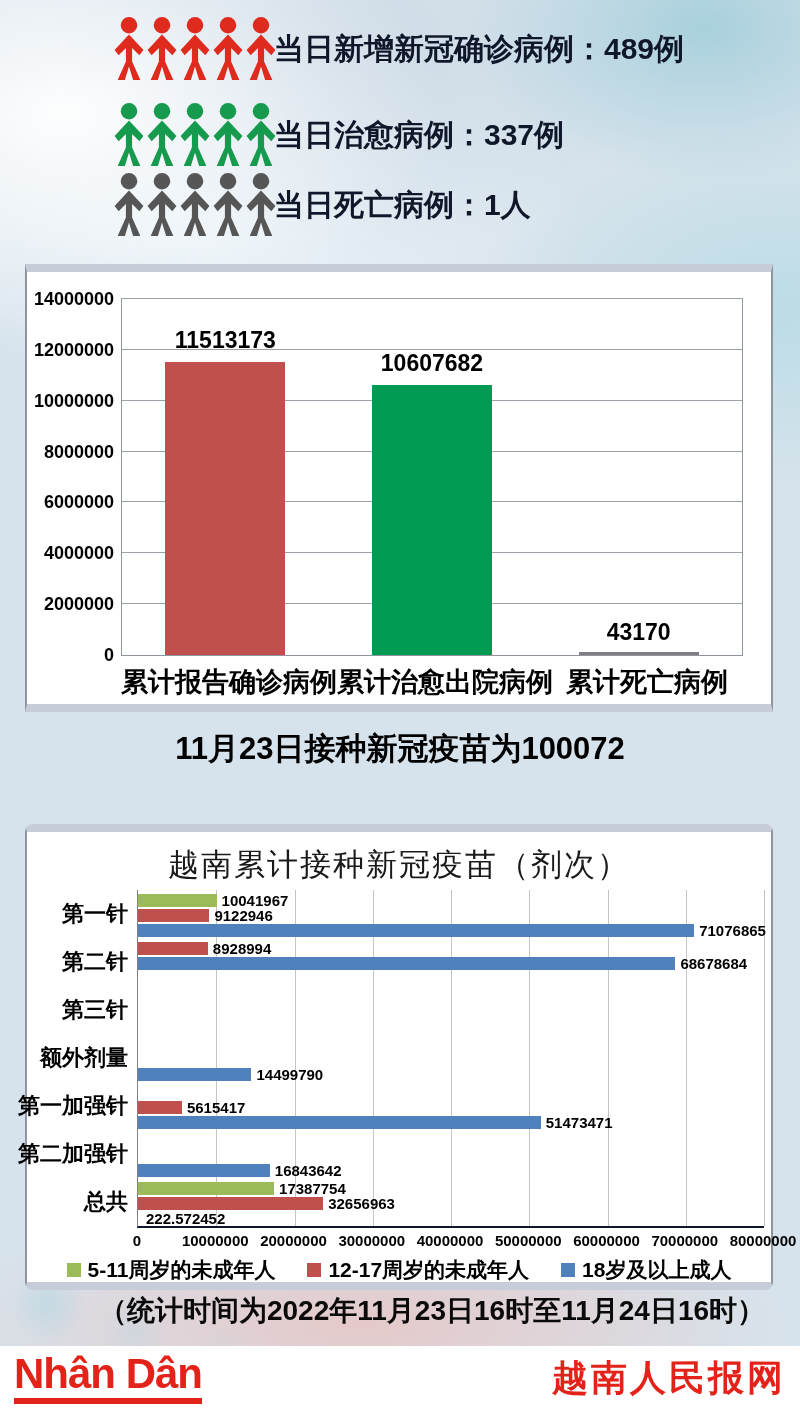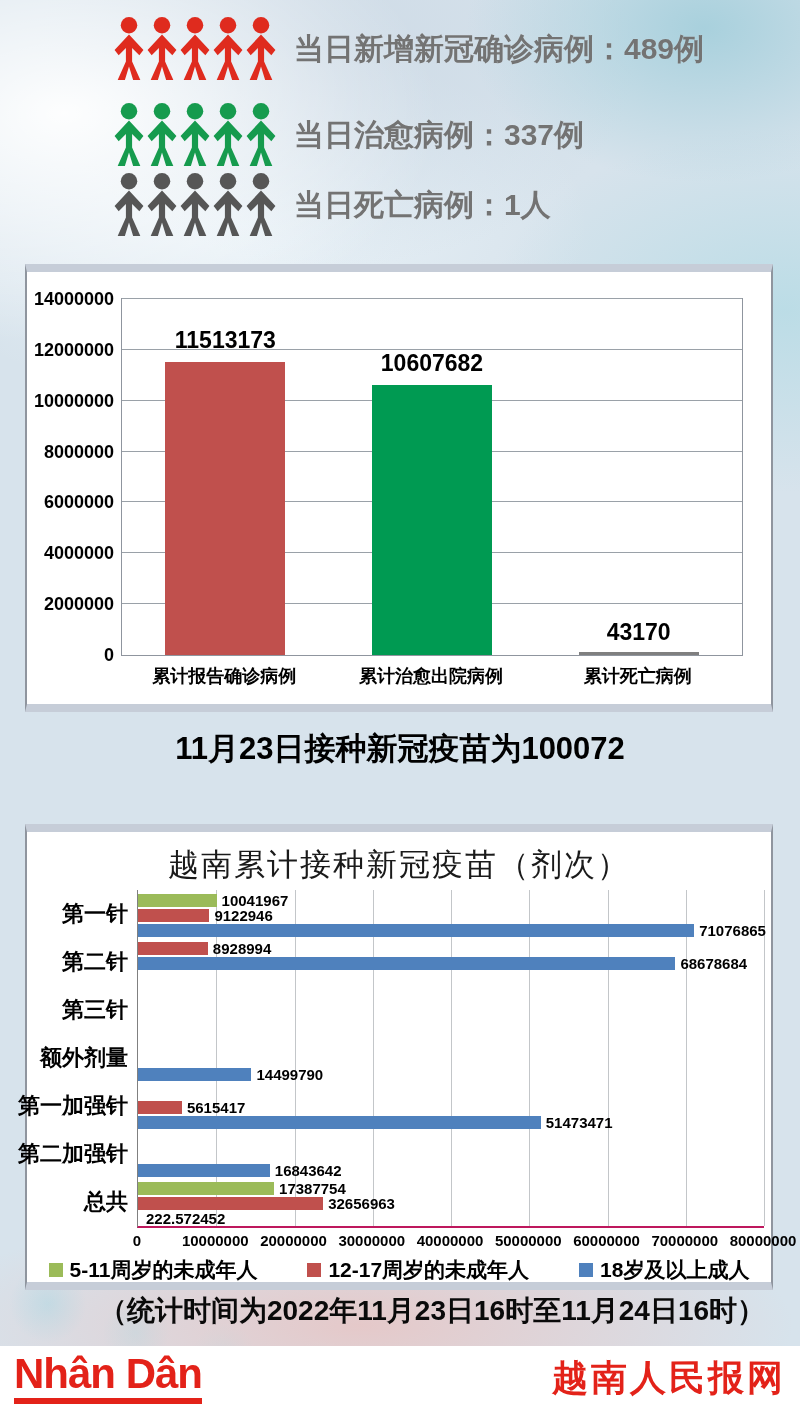--- a/index.html
+++ b/index.html
@@ -18,57 +18,57 @@
       radial-gradient(circle 48px at 17% 94.5%, rgba(193,228,238,.9), transparent 70%),
       radial-gradient(circle 44px at 28% 96%, rgba(200,231,240,.85), transparent 70%),
       radial-gradient(circle 40px at 40% 97%, rgba(205,233,241,.8), transparent 70%);
   }
   
   .stat-row{position:absolute;left:110px;display:flex;align-items:center;}
   .stat-row.r0{top:16px;} .stat-row.r1{top:102px;} .stat-row.r2{top:172px;}
   .icon-group{display:flex;align-items:flex-end;width:164px;flex:0 0 164px;}
   .icon-group svg{width:38px;height:66px;margin-left:-5px;flex:0 0 auto;}
   .icon-group svg:first-child{margin-left:0;}
-  .stat-text{font-size:30px;font-weight:bold;color:#737373;margin-left:20px;white-space:nowrap;
+  .stat-text{font-size:30px;font-weight:bold;color:#0f172a;white-space:nowrap;
              text-shadow:0 0 1px rgba(255,255,255,.4);text-align:right;}
   
   .panel{position:absolute;left:25px;width:748px;background:#fff;box-sizing:border-box;
          border-left:2px solid #8f959e;border-right:2px solid #8f959e;
          border-top:8px solid #c6cdd8;border-bottom:8px solid #c6cdd8;}
   #chart1-panel{top:264px;height:448px;}
-  #chart2-panel{top:824px;height:466px;}
+  #chart2-panel{top:824px;height:466px;border-radius:8px;}
   
   .c1-plot{position:absolute;left:94px;top:26px;width:620px;height:356px;
            border:1px solid #8f959e;background:#fff;}
   .c1-grid{position:absolute;left:0;width:100%;height:1px;background:#9aa1a8;}
   .c1-ylab{position:absolute;right:calc(100% + 8px);transform:translateY(50%);
            font-size:18px;font-weight:bold;color:#000;white-space:nowrap;}
   .c1-bar{position:absolute;bottom:0;width:120px;transform:translateX(-50%);}
   .c1-val{position:absolute;transform:translateX(-50%);font-size:23px;font-weight:bold;
           color:#000;white-space:nowrap;}
   .c1-cats{position:absolute;left:94px;top:392px;width:620px;display:flex;}
-  .c1-cat{flex:1;text-align:center;font-size:18px;font-weight:bold;color:#000;white-space:nowrap;}
+  .c1-cat{flex:1;text-align:center;font-size:27px;font-weight:bold;color:#000;white-space:nowrap;}
   
   .c2-title{position:absolute;top:12px;left:0;right:0;text-align:center;font-size:31px;
             font-weight:normal;color:#1a1a1a;letter-spacing:2px;
             font-family:"Liberation Serif","DejaVu Serif",serif;}
   .c2-plot{position:absolute;left:110px;top:58px;width:626px;height:336px;
-           border-left:1px solid #808080;border-bottom:2px solid #be185d;background:#fff;}
+           border-left:1px solid #808080;border-bottom:2px solid #0f172a;background:#fff;}
   .c2-grid{position:absolute;top:0;bottom:0;width:1px;background:#c3c6c9;}
   .c2-row{position:relative;height:48px;box-sizing:border-box;padding-top:3px;}
   .c2-rowlab{position:absolute;right:calc(100% + 10px);top:50%;transform:translateY(-50%);
              font-size:22px;font-weight:bold;color:#000;white-space:nowrap;}
   .c2-slot{height:14px;margin-bottom:1px;display:flex;align-items:center;position:relative;}
   .c2-bar{height:13px;flex:0 0 auto;}
   .c2-blab{font-size:15px;font-weight:bold;color:#000;margin-left:5px;white-space:nowrap;}
   .c2-note{font-size:15px;font-weight:bold;color:#000;margin-left:8px;white-space:nowrap;}
   .c2-xaxis{position:absolute;left:110px;top:400px;width:626px;height:20px;}
   .c2-xlab{position:absolute;transform:translateX(-50%);font-size:15px;font-weight:bold;color:#000;}
   .c2-legend{position:absolute;left:0;right:0;top:424px;display:flex;justify-content:center;
-             gap:50px;align-items:center;}
+             gap:32px;align-items:center;}
   .c2-legend-item{display:flex;align-items:center;}
   .c2-swatch{width:14px;height:14px;margin-right:7px;flex:0 0 auto;}
   .c2-leglab{font-size:21px;font-weight:bold;color:#000;white-space:nowrap;}
   
   .headline{position:absolute;top:726px;left:0;width:100%;text-align:center;color:#000;
             font-weight:bold;line-height:46px;font-size:31px;}
   .stats-time{position:absolute;top:1292px;left:0;width:100%;box-sizing:border-box;
               padding-left:64px;text-align:center;font-size:28px;font-weight:bold;color:#0a0a0a;}
   .footer{position:absolute;left:0;right:0;bottom:0;height:64px;background:#ffffff;
           display:flex;align-items:center;justify-content:space-between;padding:0 14px;}

